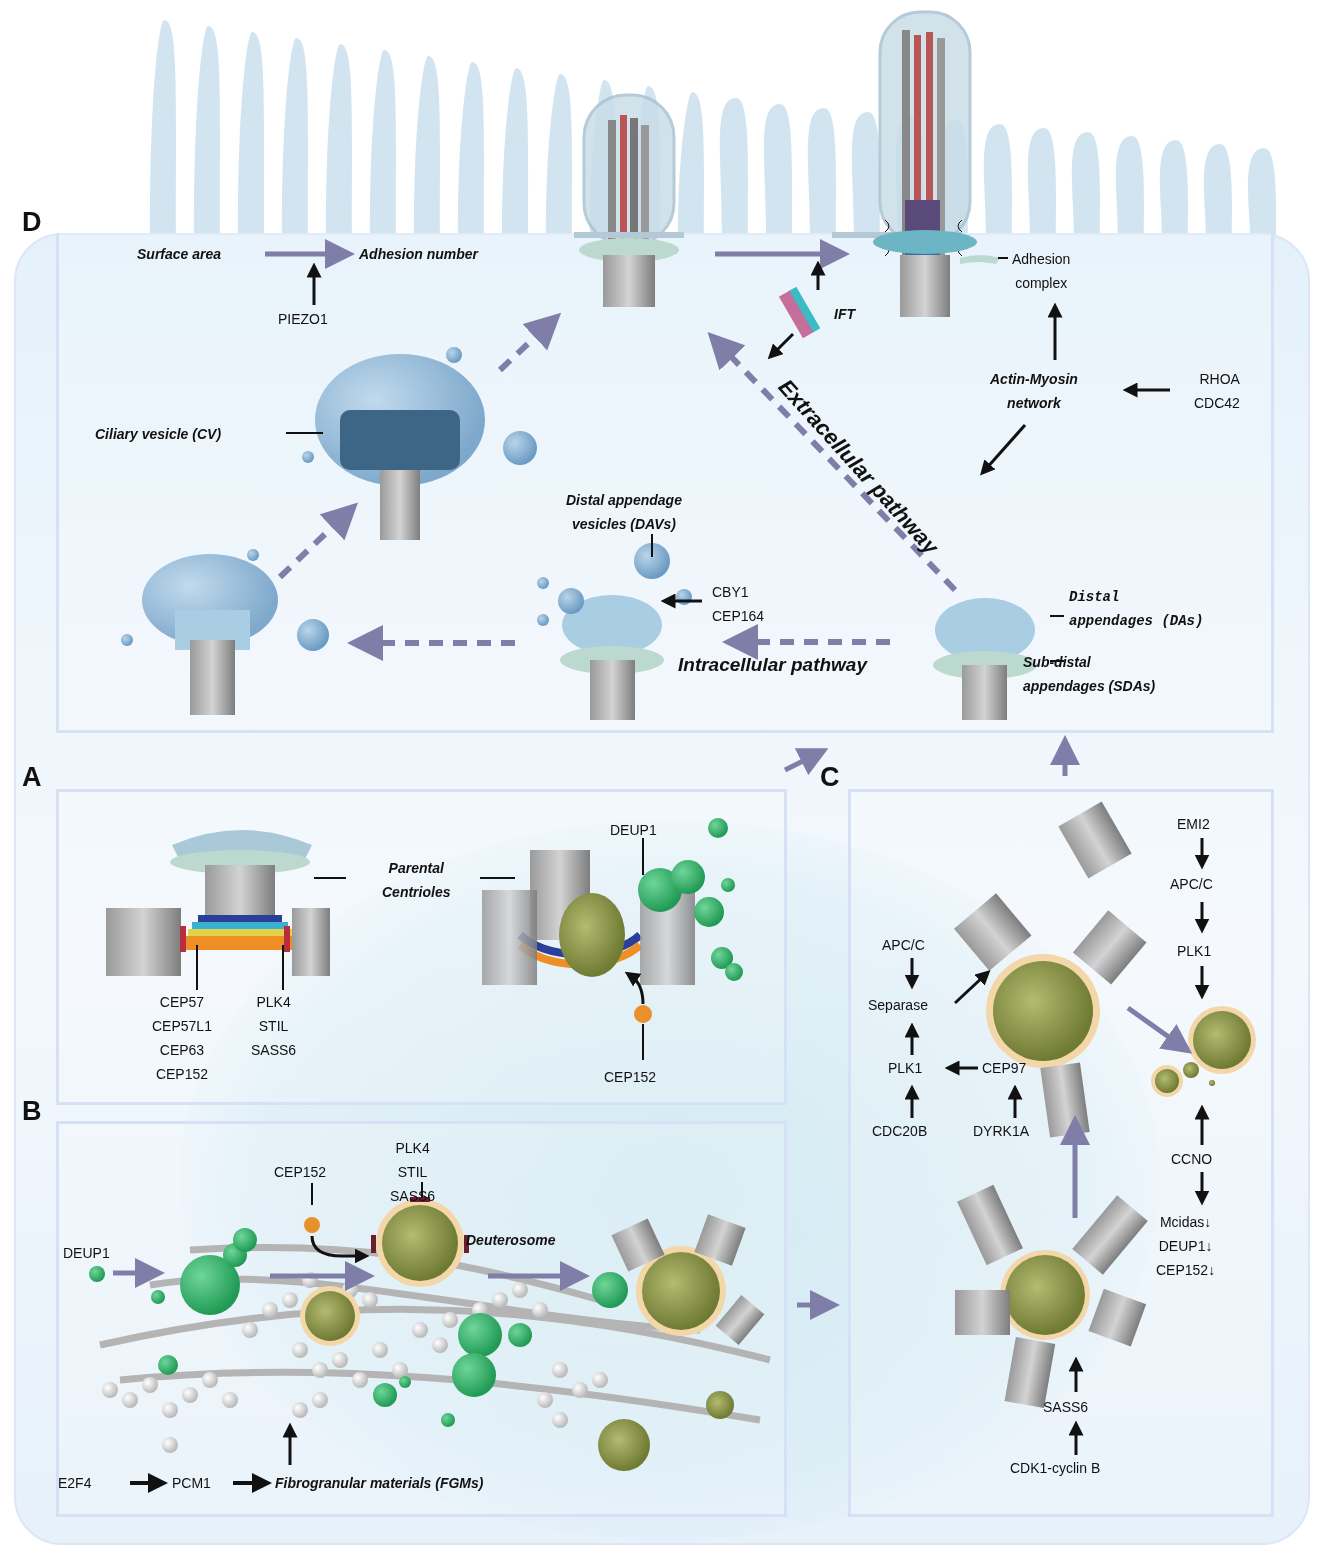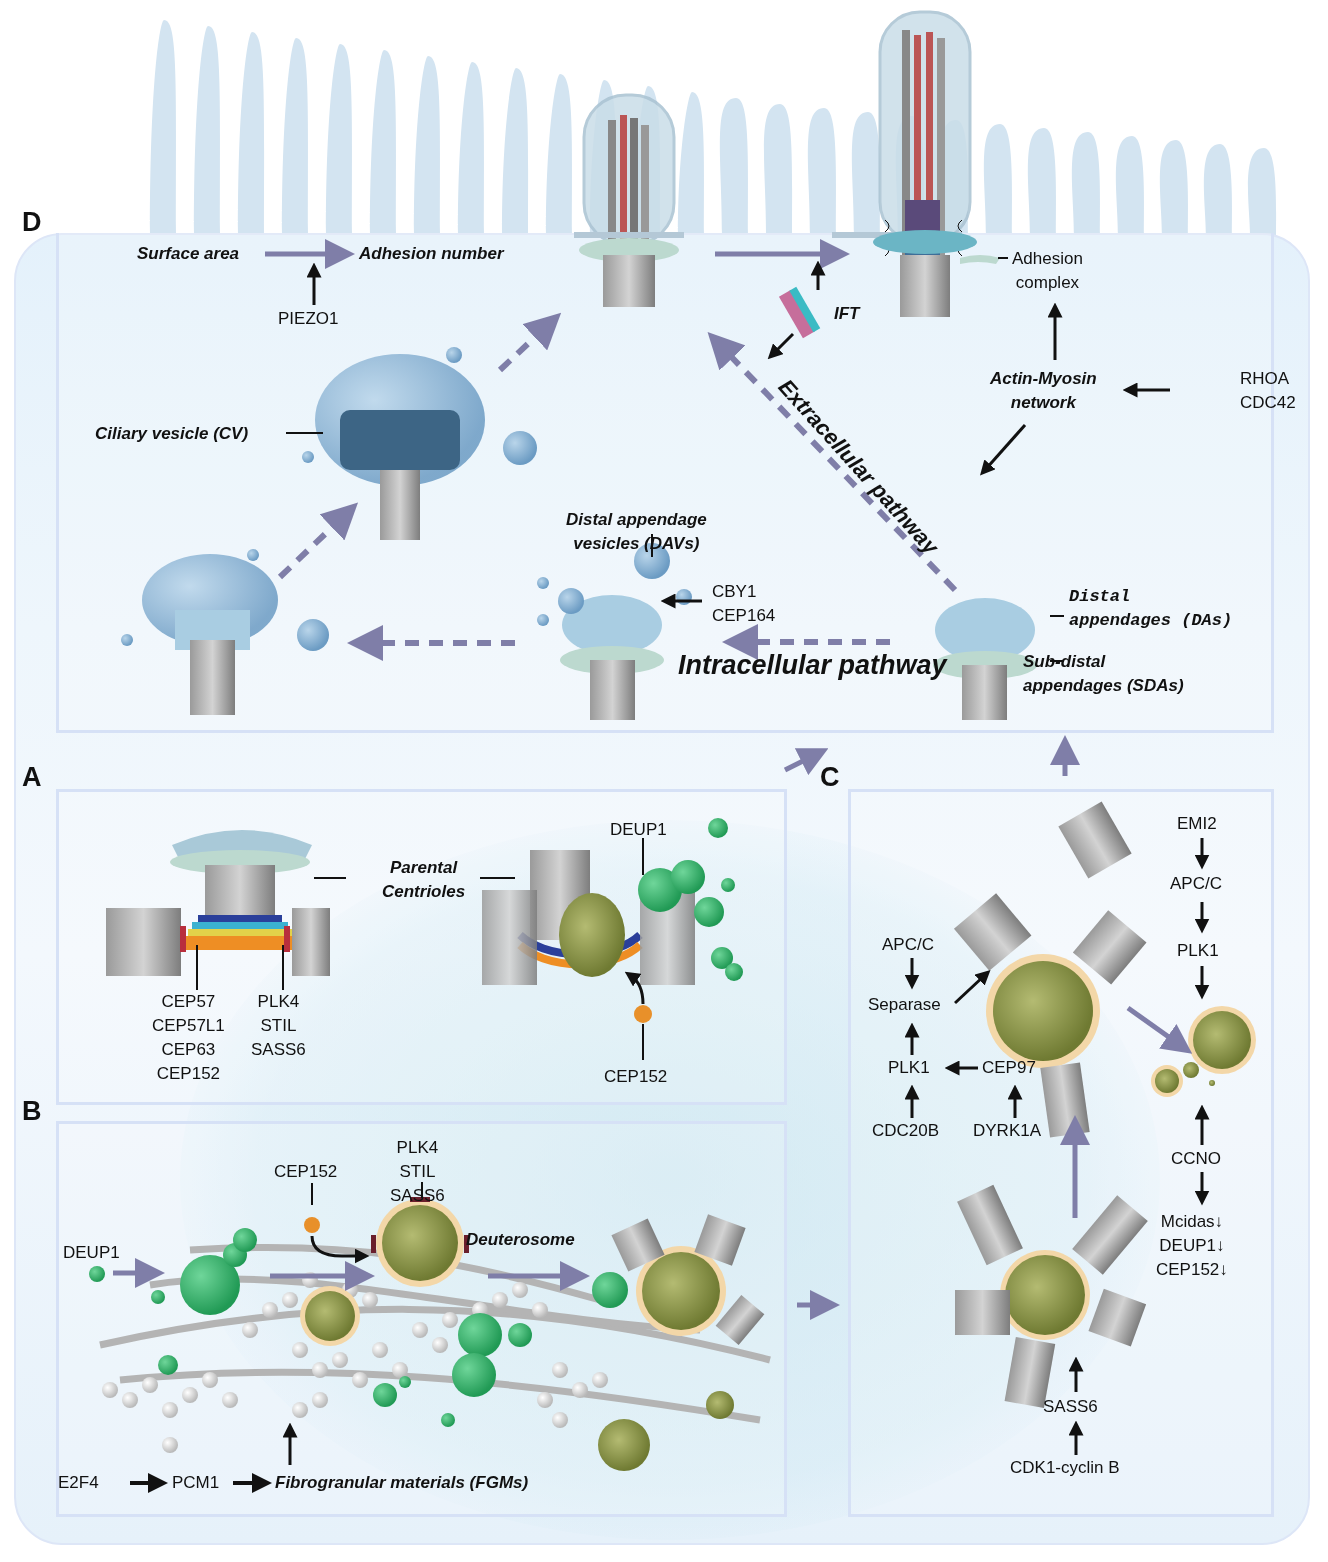--- a/index.html
+++ b/index.html
@@ -4,21 +4,21 @@
 <style>
   html,body{margin:0;padding:0;background:#ffffff;}
   body{width:1328px;height:1562px;position:relative;overflow:hidden;font-family:"Liberation Sans",sans-serif;color:#111;}
   .cell{position:absolute;left:14px;top:233px;width:1292px;height:1308px;border-radius:48px;
         background:linear-gradient(180deg,#e4f1fb 0%,#eef6fc 30%,#f3f8fd 55%,#e6f1fa 100%);
         border:2px solid #dde6f7;}
   .panel{position:absolute;border:3px solid #d6e1f6;background:rgba(255,255,255,0.18);}
   .nucleus{position:absolute;left:180px;top:820px;width:980px;height:720px;border-radius:50%;
            background:radial-gradient(ellipse at 50% 50%,rgba(190,225,235,0.55) 0%,rgba(200,230,240,0.35) 60%,rgba(220,238,245,0) 75%);}
   .letter{position:absolute;font-weight:bold;font-size:27px;color:#111;}
-  .lbl{position:absolute;font-size:17px;line-height:24px;text-align:center;white-space:nowrap;}
+  .lbl{position:absolute;font-size:14px;line-height:24px;text-align:center;white-space:nowrap;}
   .bi{font-weight:bold;font-style:italic;}
   .it{}
   svg{position:absolute;left:0;top:0;}
 </style>
 </head>
 <body>
 
 <svg width="1328" height="1562">
   <g fill="#d3e4f1" id="cilia-group">
       <path d="M150 235 C150 80 160 20 164 20 C178 20 176 80 176 235 Z"></path>
@@ -353,28 +353,28 @@
 <div class="lbl" style="left:278px;top:307px;">PIEZO1</div>
 <div class="lbl bi" style="left:834px;top:302px;">IFT</div>
 <div class="lbl" style="left:1012px;top:247px;">
   <div>Adhesion</div>
   <div>complex</div>
 </div>
 <div class="lbl bi" style="left:990px;top:367px;">
   <div>Actin-Myosin</div>
   <div>network</div>
 </div>
-<div class="lbl" style="left:1240px;top:367px;text-align:left;">
+<div class="lbl" style="left:1194px;top:367px;text-align:right;">
   <div>RHOA</div>
   <div>CDC42</div>
 </div>
 <div class="lbl bi" style="left:95px;top:422px;">Ciliary vesicle (CV)</div>
 <div class="lbl bi" style="left:745px;top:455px;font-size:22px;transform:rotate(48deg);transform-origin:center;">Extracellular pathway</div>
-<div class="lbl bi" style="left:678px;top:653px;font-size:27px;">Intracellular pathway</div>
-<div class="lbl bi" style="left:566px;top:508px;font-style:italic;">
+<div class="lbl bi" style="left:678px;top:653px;font-size:19px;">Intracellular pathway</div>
+<div class="lbl bi" style="left:566px;top:488px;font-style:italic;">
   <div>Distal appendage</div>
   <div>vesicles (DAVs)</div>
 </div>
 <div class="lbl" style="left:712px;top:580px;text-align:left;">
   <div>CBY1</div>
   <div>CEP164</div>
 </div>
 <div class="lbl bi" style="left:1069px;top:585px;text-align:left;font-family:Liberation Mono, monospace;">
   <div>Distal</div>
   <div>appendages (DAs)</div>

